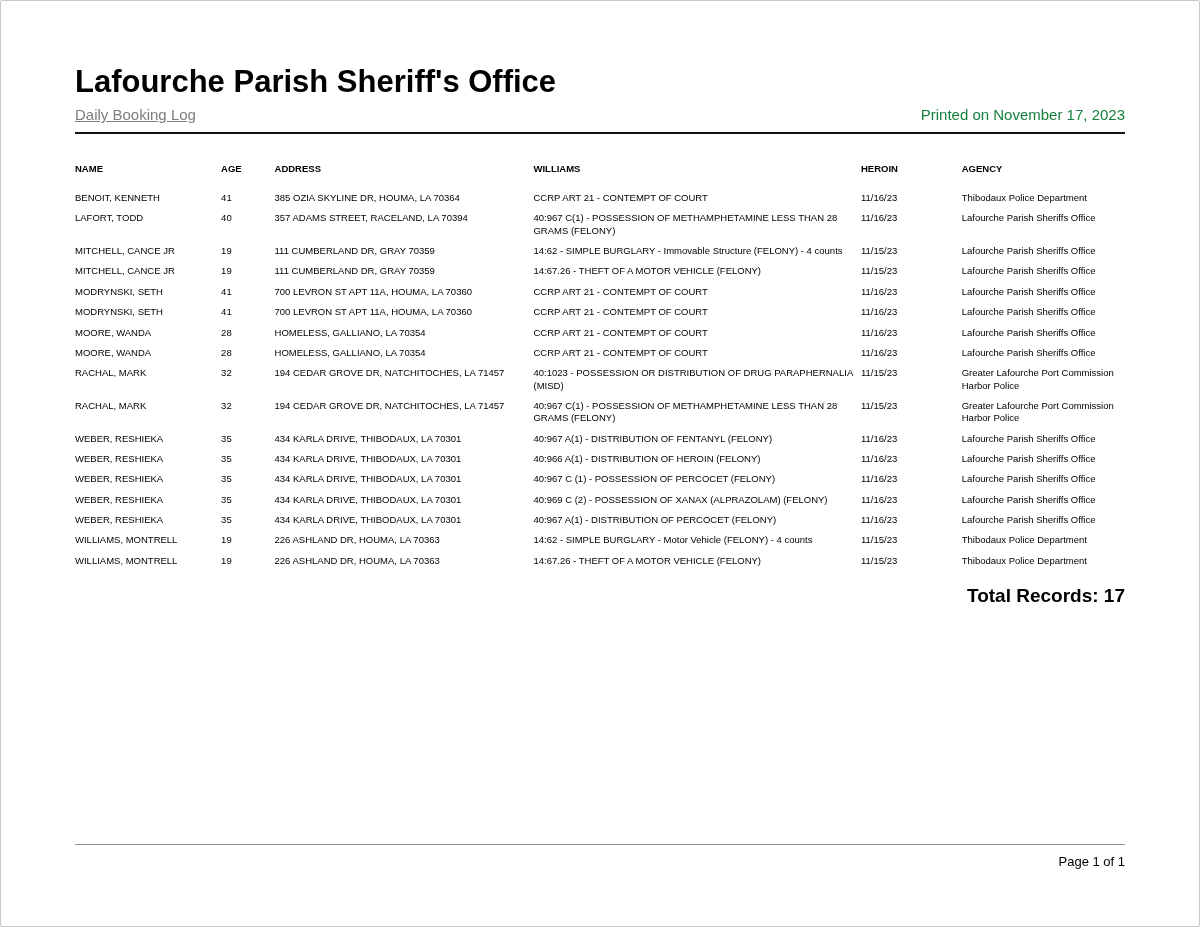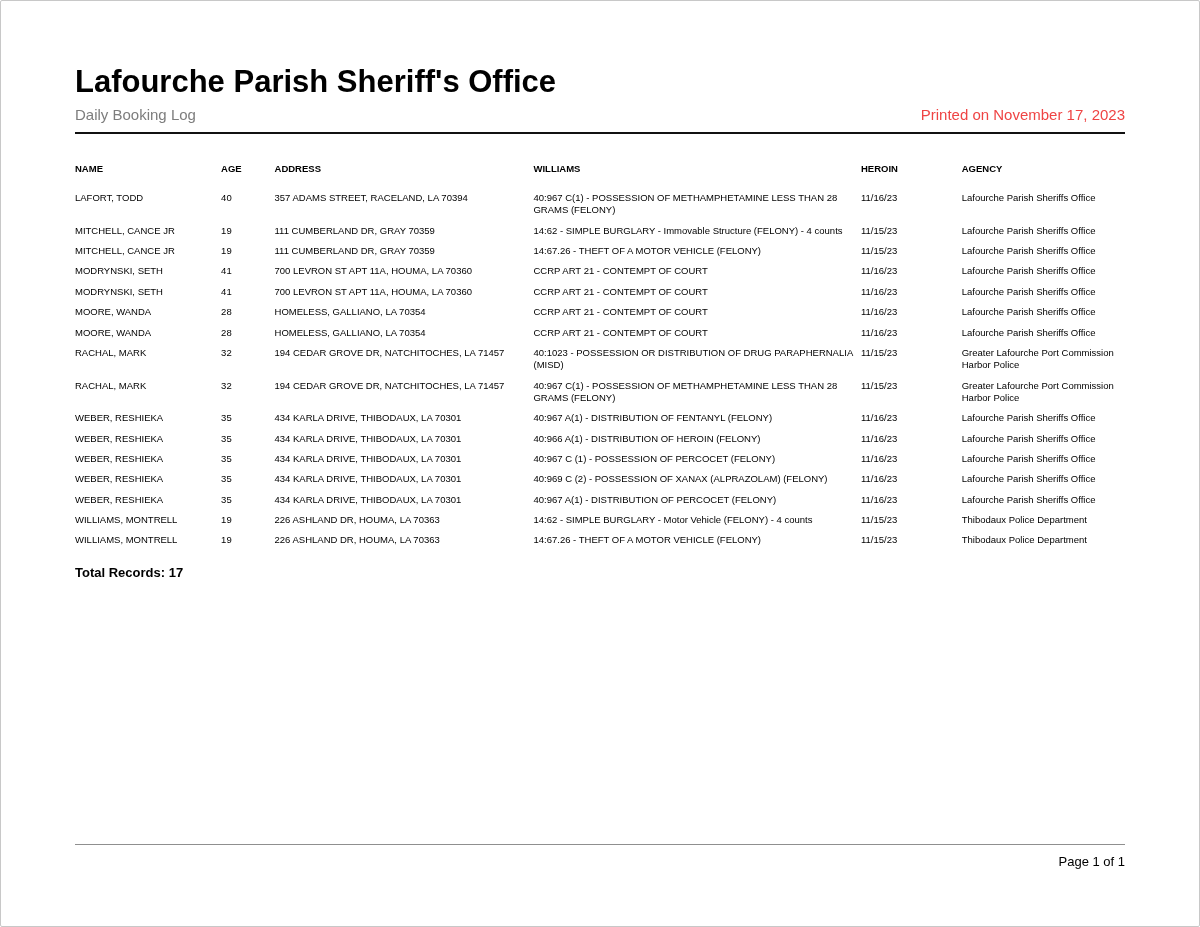--- a/index.html
+++ b/index.html
@@ -32,24 +32,25 @@
     display: flex;
     justify-content: space-between;
     align-items: baseline;
     margin-top: 7px;
     padding-bottom: 9px;
     border-bottom: 2px solid #111;
   }
   .doc-subtitle {
     font-size: 15px;
     color: #7d7d7d;
+    text-decoration: underline;
   }
   .printed-on {
     font-size: 15px;
-    color: #ef4444;
+    color: #15803d;
     text-align: right;
   }
 
   table.booking-table {
     width: 100%;
     border-collapse: collapse;
     margin-top: 21px;
     table-layout: fixed;
   }
   table.booking-table th {
@@ -68,24 +69,25 @@
     color: #000;
   }
   col.c-name    { width: 145px; }
   col.c-age     { width: 53px; }
   col.c-address { width: 257px; }
   col.c-charges { width: 325px; }
   col.c-booking { width: 100px; }
   col.c-agency  { width: 162px; }
 
   .total-records {
-    font-size: 13px;
+    font-size: 19px;
     font-weight: bold;
     margin-top: 14px;
     color: #000;
+    text-align: right;
   }
 
   .footer {
     position: absolute;
     left: 74px;
     right: 74px;
     top: 843px;
     border-top: 1px solid #8f8f8f;
     text-align: right;
     padding-top: 9px;
@@ -120,20 +122,28 @@
           <th>NAME</th>
           <th>AGE</th>
           <th>ADDRESS</th>
           <th>WILLIAMS</th>
           <th>HEROIN</th>
           <th>AGENCY</th>
         </tr>
       </thead>
       <tbody>
           <tr>
+    <td>BENOIT, KENNETH</td>
+    <td>41</td>
+    <td>385 OZIA SKYLINE DR, HOUMA, LA 70364</td>
+    <td>CCRP ART 21 - CONTEMPT OF COURT</td>
+    <td>11/16/23</td>
+    <td>Thibodaux Police Department</td>
+  </tr>
+          <tr>
     <td>LAFORT, TODD</td>
     <td>40</td>
     <td>357 ADAMS STREET, RACELAND, LA 70394</td>
     <td>40:967 C(1) - POSSESSION OF METHAMPHETAMINE LESS THAN 28 GRAMS (FELONY)</td>
     <td>11/16/23</td>
     <td>Lafourche Parish Sheriffs Office</td>
   </tr>
           <tr>
     <td>MITCHELL, CANCE JR</td>
     <td>19</td>

